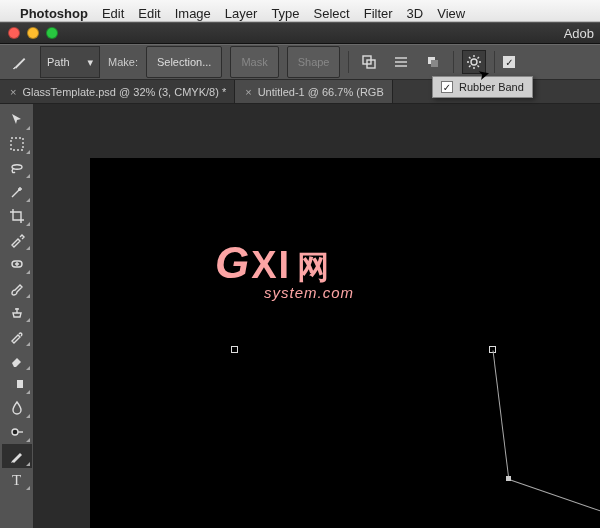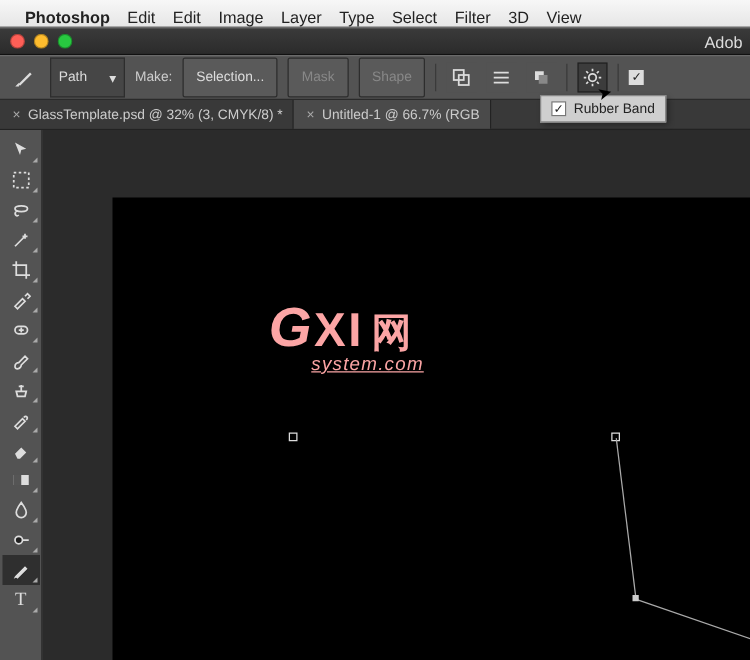--- a/index.html
+++ b/index.html
@@ -54,21 +54,21 @@
   .toolbox .tbtn .corner { position:absolute; right:2px; bottom:2px; width:0;height:0;border-left:4px solid transparent;border-bottom:4px solid #aaa;}
 
   .canvas-wrap { flex:1; background:#2b2b2b; position:relative; overflow:hidden;}
   .canvas { position:absolute; left:56px; top:54px; right:0; bottom:0; background:#000; }
 
   
   .watermark { position:absolute; left:125px; top:80px; color:#fca5a5; font-family: Georgia, serif; }
   .watermark .big { font-size:44px; font-style:italic; font-weight:bold; display:inline-block; vertical-align:baseline;}
   .watermark .xi { font-size:38px; font-weight:bold; letter-spacing:2px; display:inline-block; margin-left:2px;}
   .watermark .cn { font-size:32px; font-weight:bold; margin-left:6px; font-family: "SimHei","Microsoft YaHei",sans-serif;}
-  .watermark .sub { font-size:15px; letter-spacing:1px; margin-left:34px; margin-top:-6px; font-style:italic;text-decoration:underline;}
+  .watermark .sub { font-size:15px; letter-spacing:1px; margin-left:49px; margin-top:-6px; font-style:italic;}
 
   
   .handle { position:absolute; width:7px; height:7px; background:#000; border:1px solid #ddd; }
   .pathline { position:absolute; background:#aaa; height:1px; transform-origin: left center;}
   
   svg.icon { width:16px; height:16px; stroke:#ddd; fill:none; stroke-width:1.4; }
 
 </style>
 </head>
 <body>

